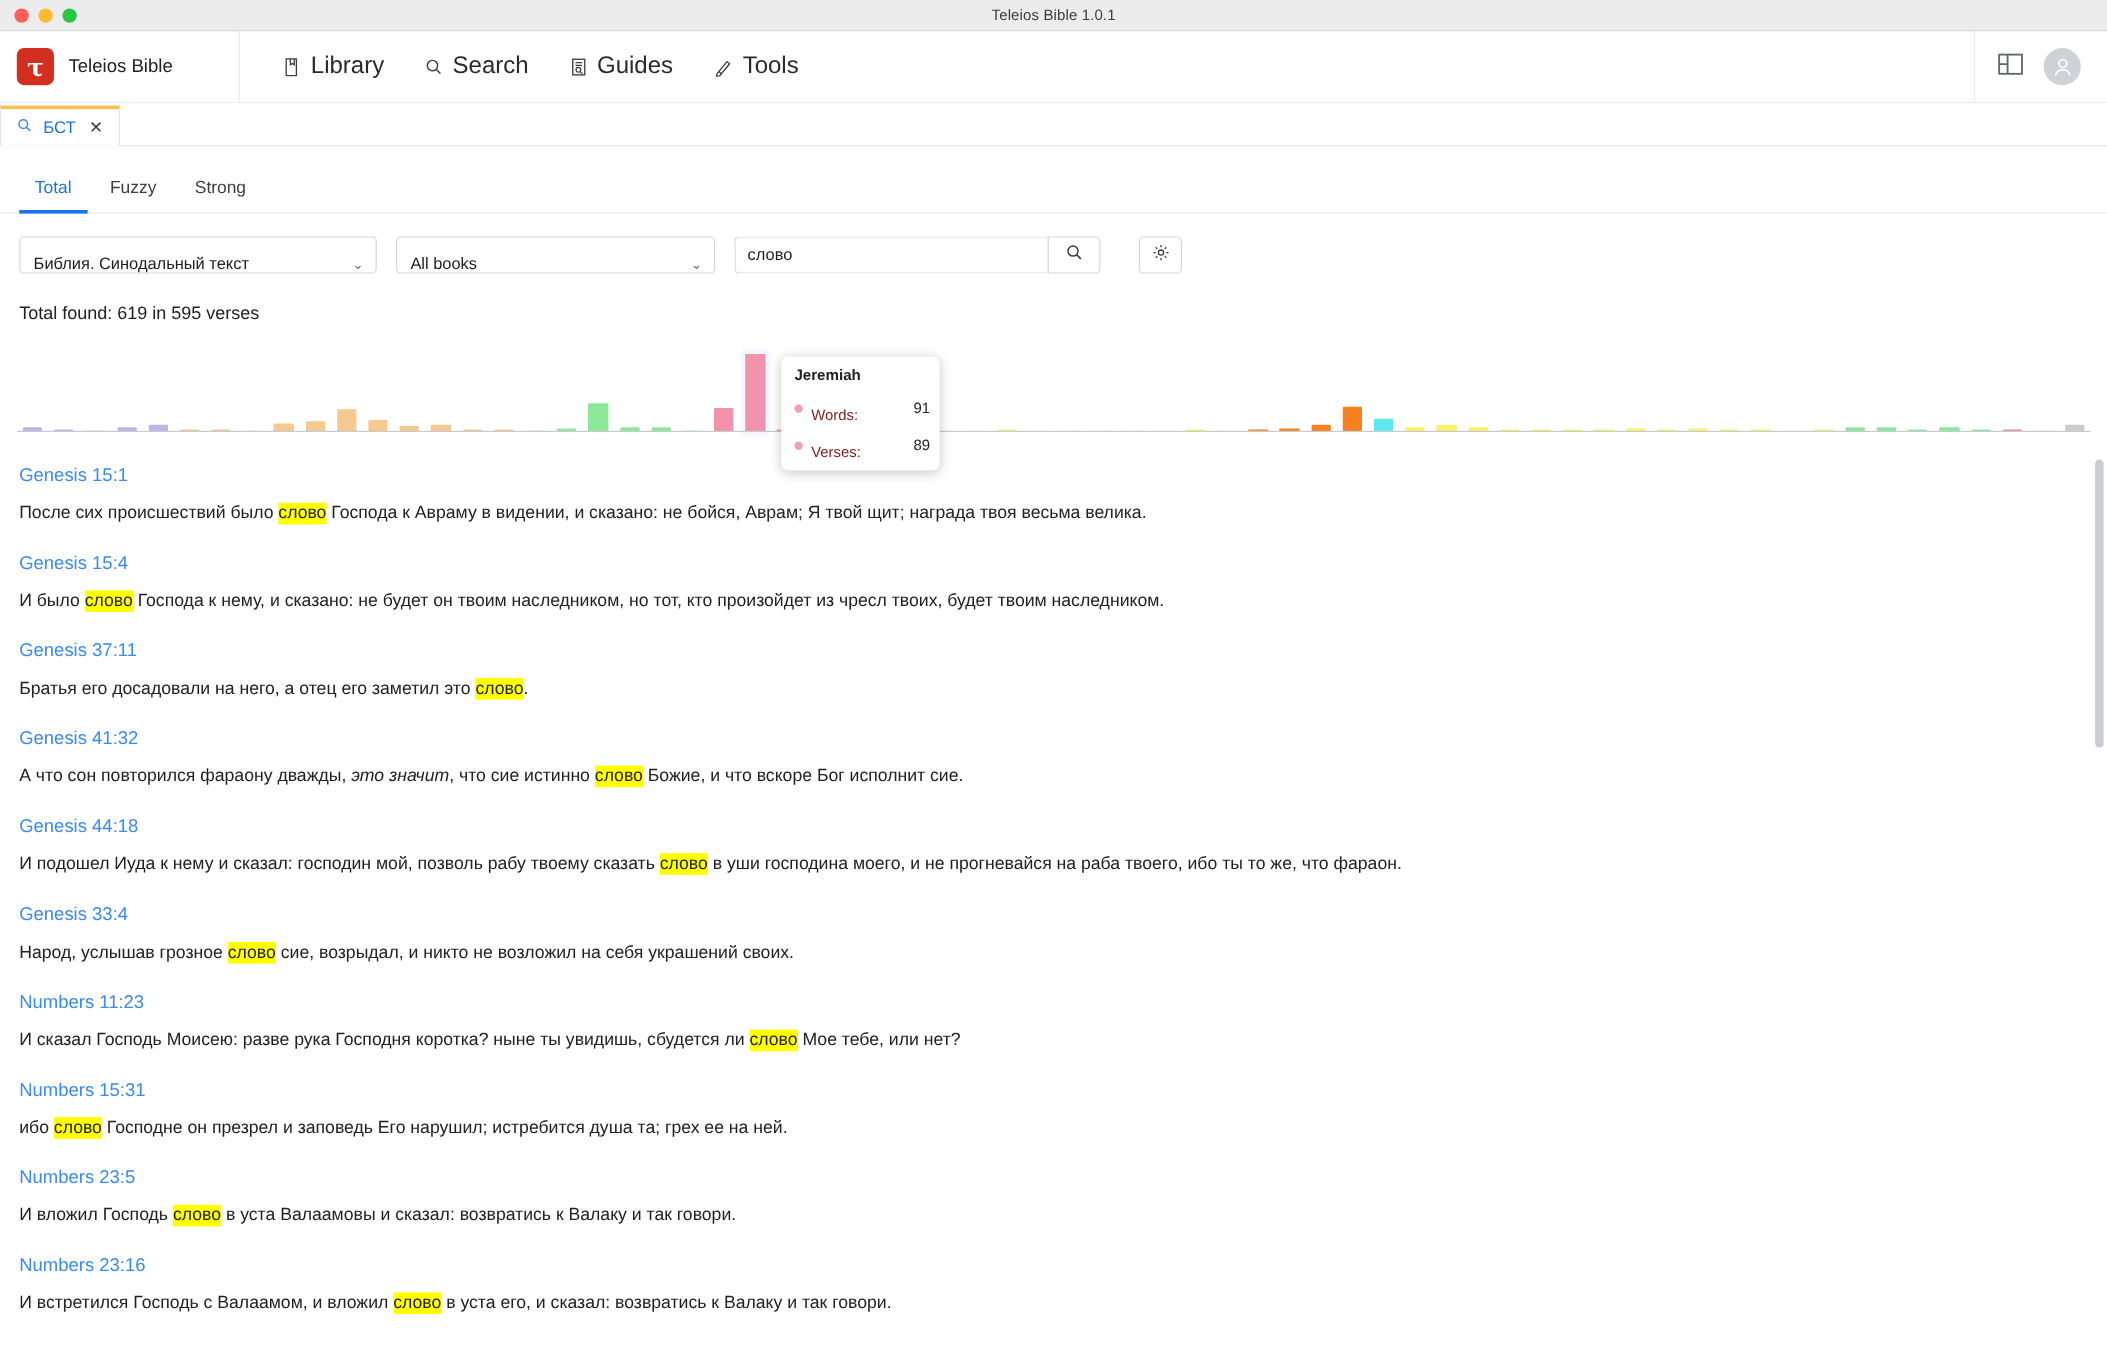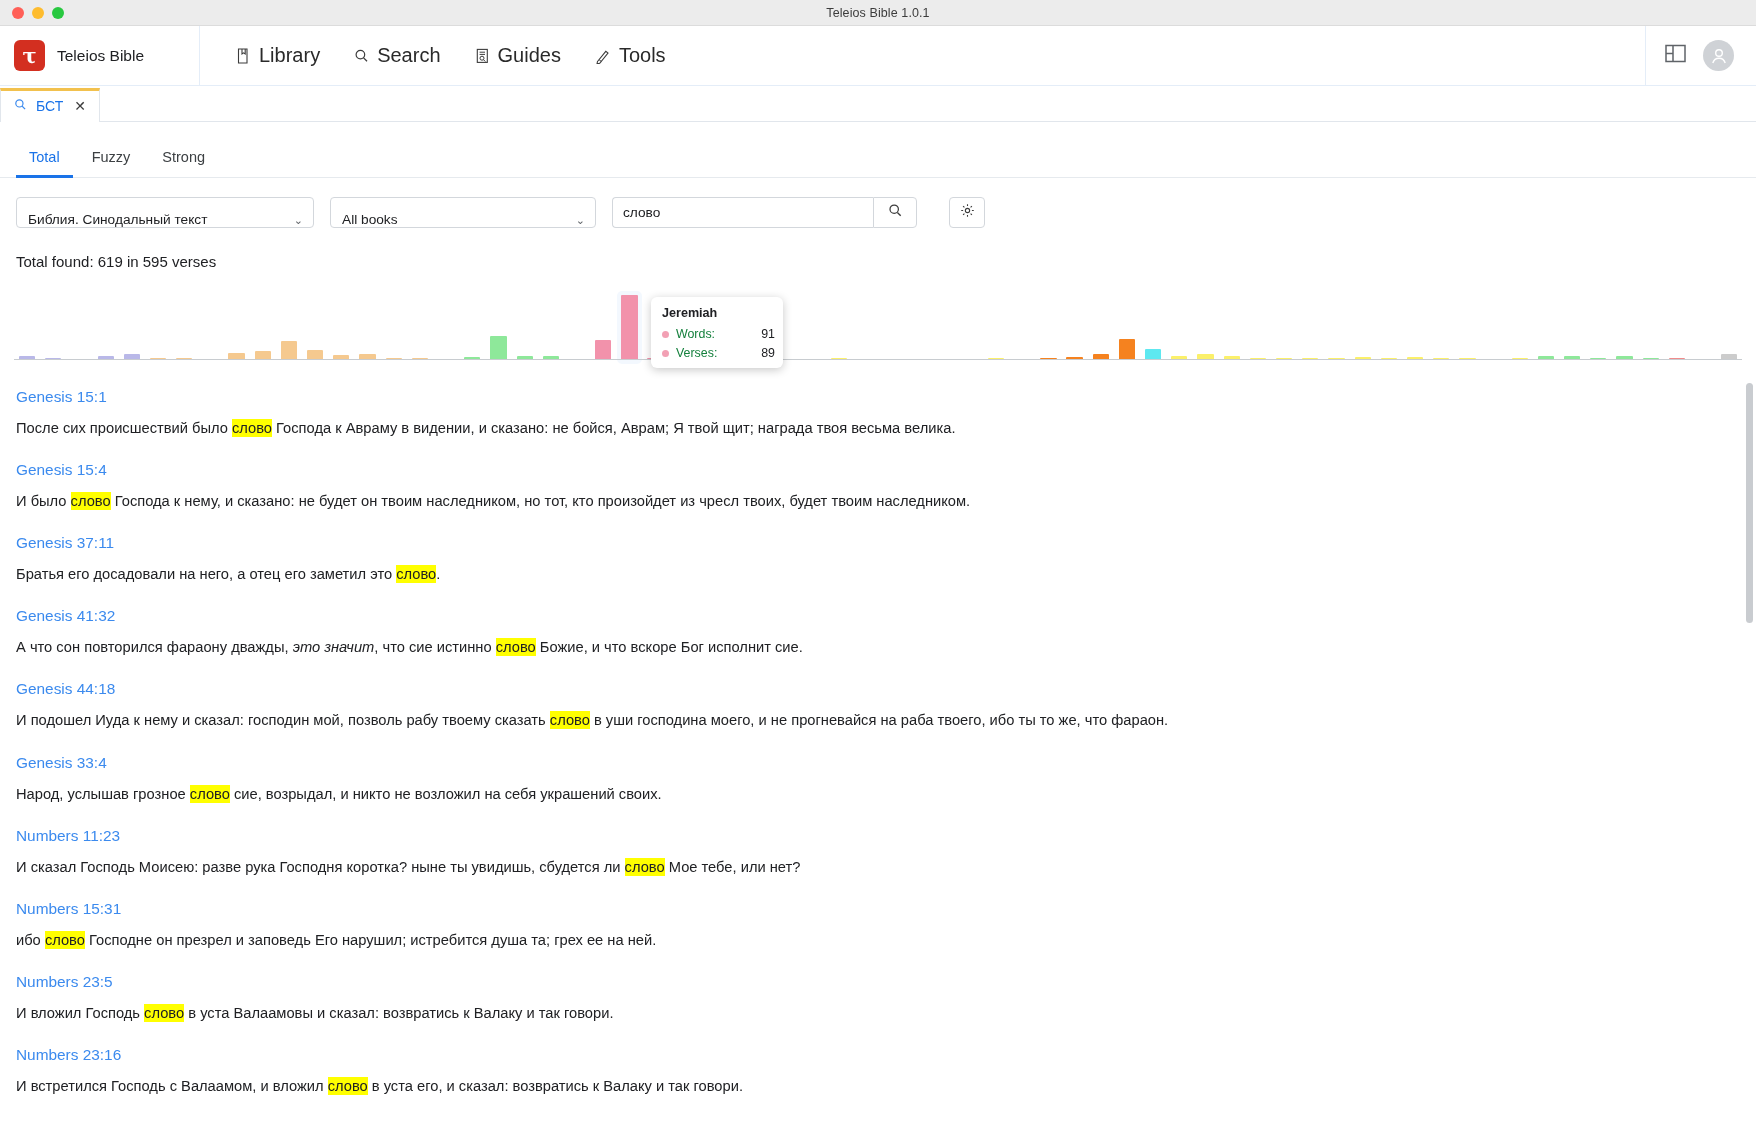--- a/index.html
+++ b/index.html
@@ -199,21 +199,21 @@
     background: #fff;
     border-radius: 6px;
     box-shadow: 0 2px 10px rgba(0,0,0,.22);
     padding: 9px 8px 8px 11px;
     font-size: 12.4px;
     z-index: 5;
   }
   .tt-title { font-weight: 700; font-size: 12.6px; color: #202124; margin-bottom: 7px; }
   .tt-row { display: flex; align-items: center; margin-top: 5px; }
   .tt-dot { width: 7px; height: 7px; border-radius: 50%; background: #f2a0b4; margin-right: 7px; flex: 0 0 auto; }
-  .tt-key { color: #15803d; }
+  .tt-key { color: #7f1d1d; margin-top: 12px; }
   .tt-val { margin-left: auto; color: #202124; }
 
   
   .resultsarea {
     position: relative;
     flex: 1 1 auto;
     overflow: hidden;
     border-top: 1px solid #ffffff;
   }
   .results { padding: 13px 0 0 16px; }

